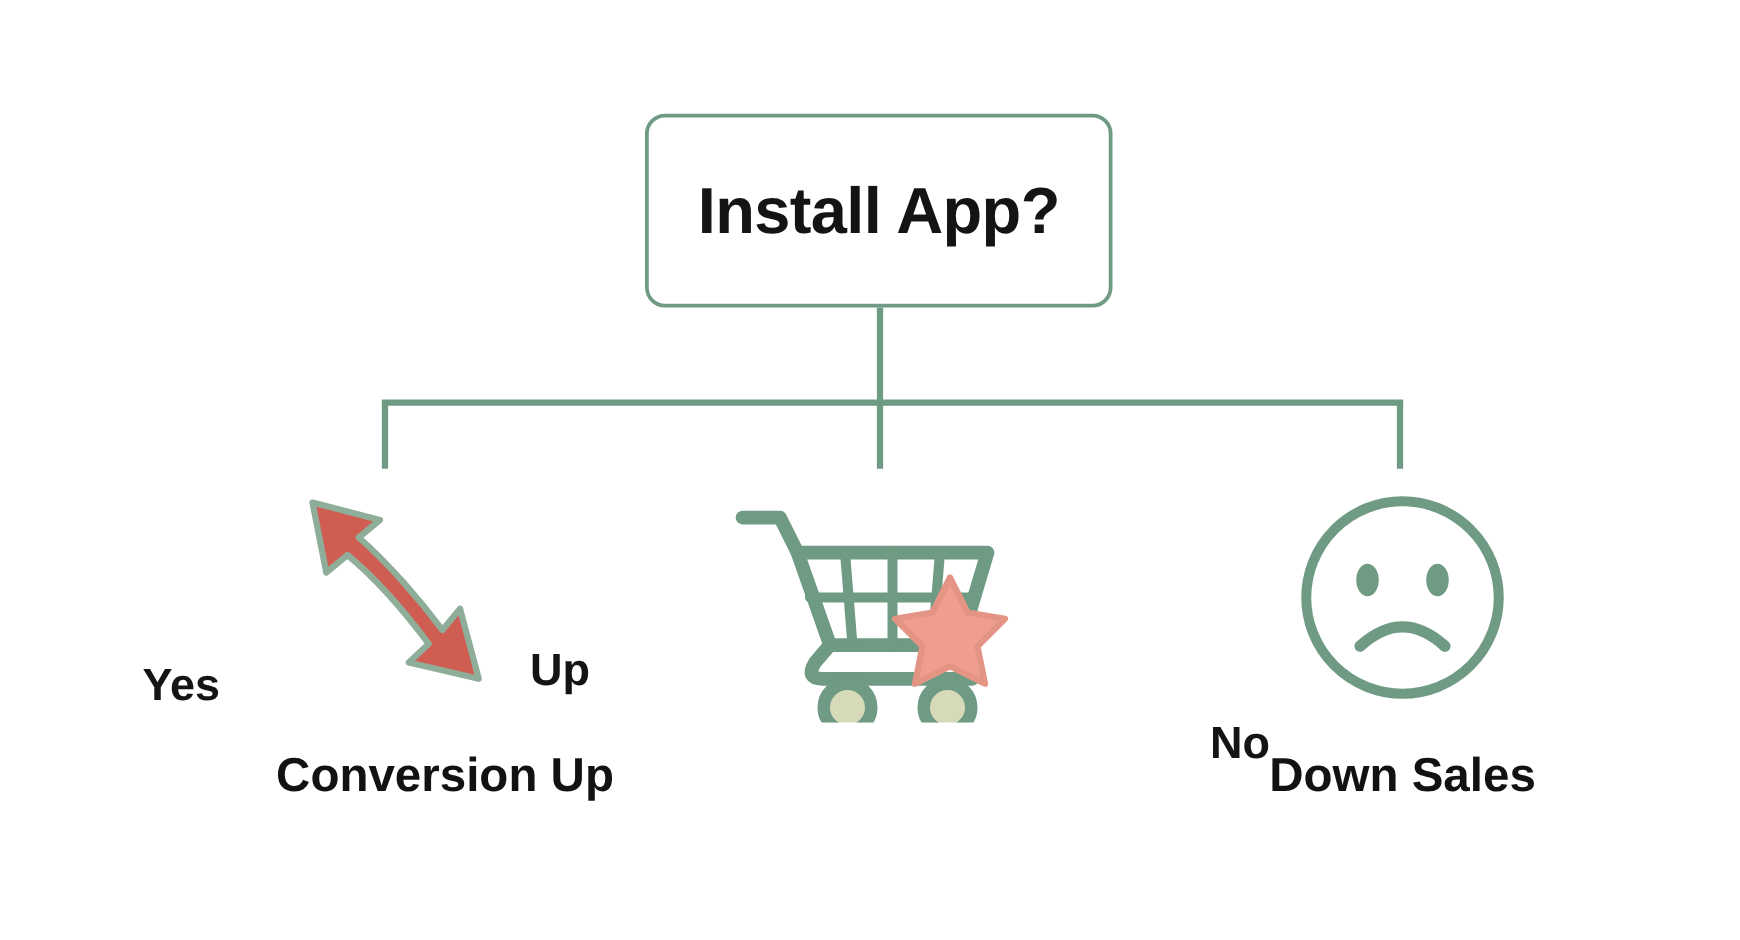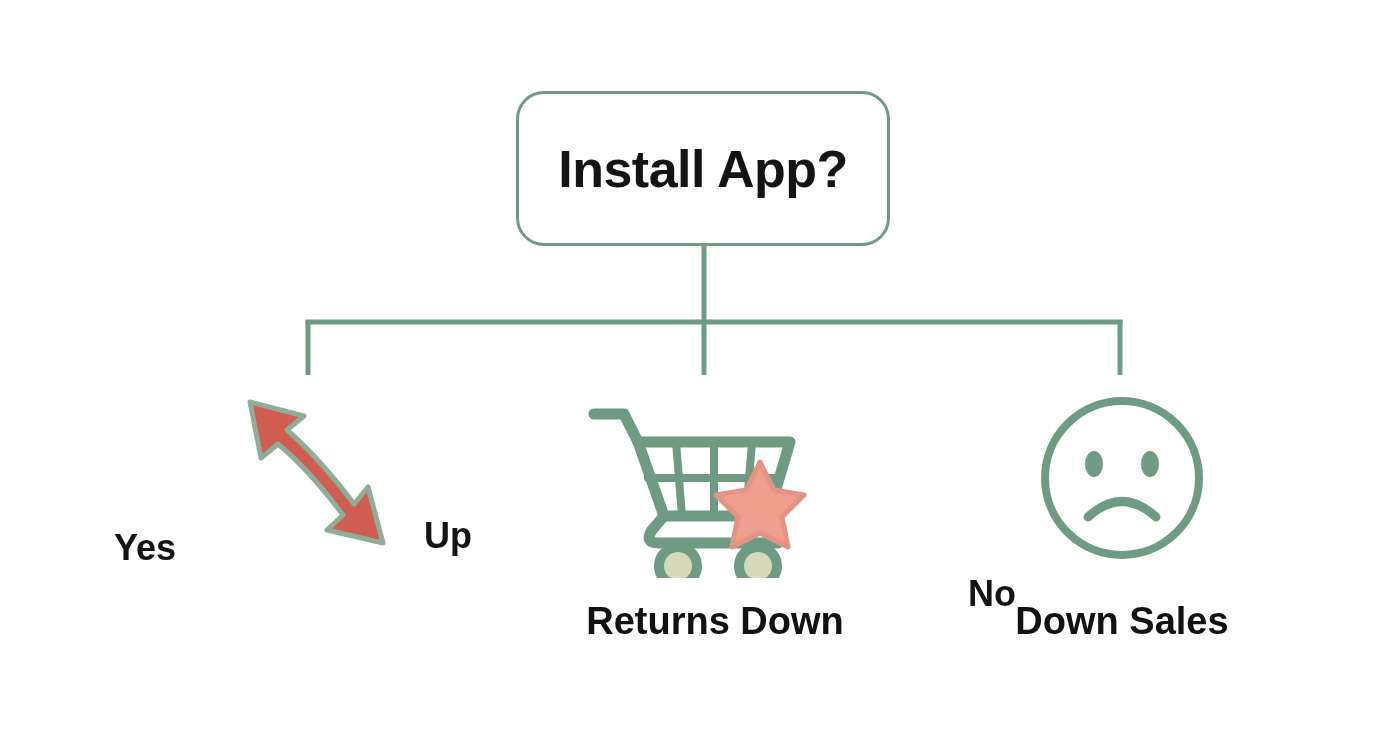--- a/index.html
+++ b/index.html
@@ -30,21 +30,21 @@
   }
   
   .node-box {
     position: absolute;
     left: 516px;
     top: 91px;
     width: 374px;
     height: 155px;
     box-sizing: border-box;
     border: 3.5px solid #6f9b84;
-    border-radius: 28px;
+    border-radius: 16px;
     background: #ffffff;
     display: flex;
     align-items: center;
     justify-content: center;
   }
   .node-box-label {
     font-size: 52px;
     font-weight: bold;
     color: #141414;
     letter-spacing: -0.5px;
@@ -149,18 +149,18 @@
     <ellipse cx="114" cy="72" rx="9" ry="13" fill="#6f9b84"></ellipse>
     <path d="M 52 125 Q 86 94 120 125" fill="none" stroke="#6f9b84" stroke-width="9" stroke-linecap="round"></path>
   </svg>
 
   <div class="edge-label" style="left:114px; top:530px;">Yes</div>
 
   <div class="edge-label" style="left:424px; top:518px;">Up</div>
 
   <div class="edge-label" style="left:968px; top:532px;margin-top:44px;">No</div>
 
+  <div class="outcome-label" style="left:356px; top:602px;">Conversion Up</div>
 
-  <div class="outcome-label" style="left:715px; top:602px;">Returns Down</div>
 
   <div class="outcome-label" style="left:1122px; top:602px;">Down Sales</div>
 
 </div>
 
 </body></html>

